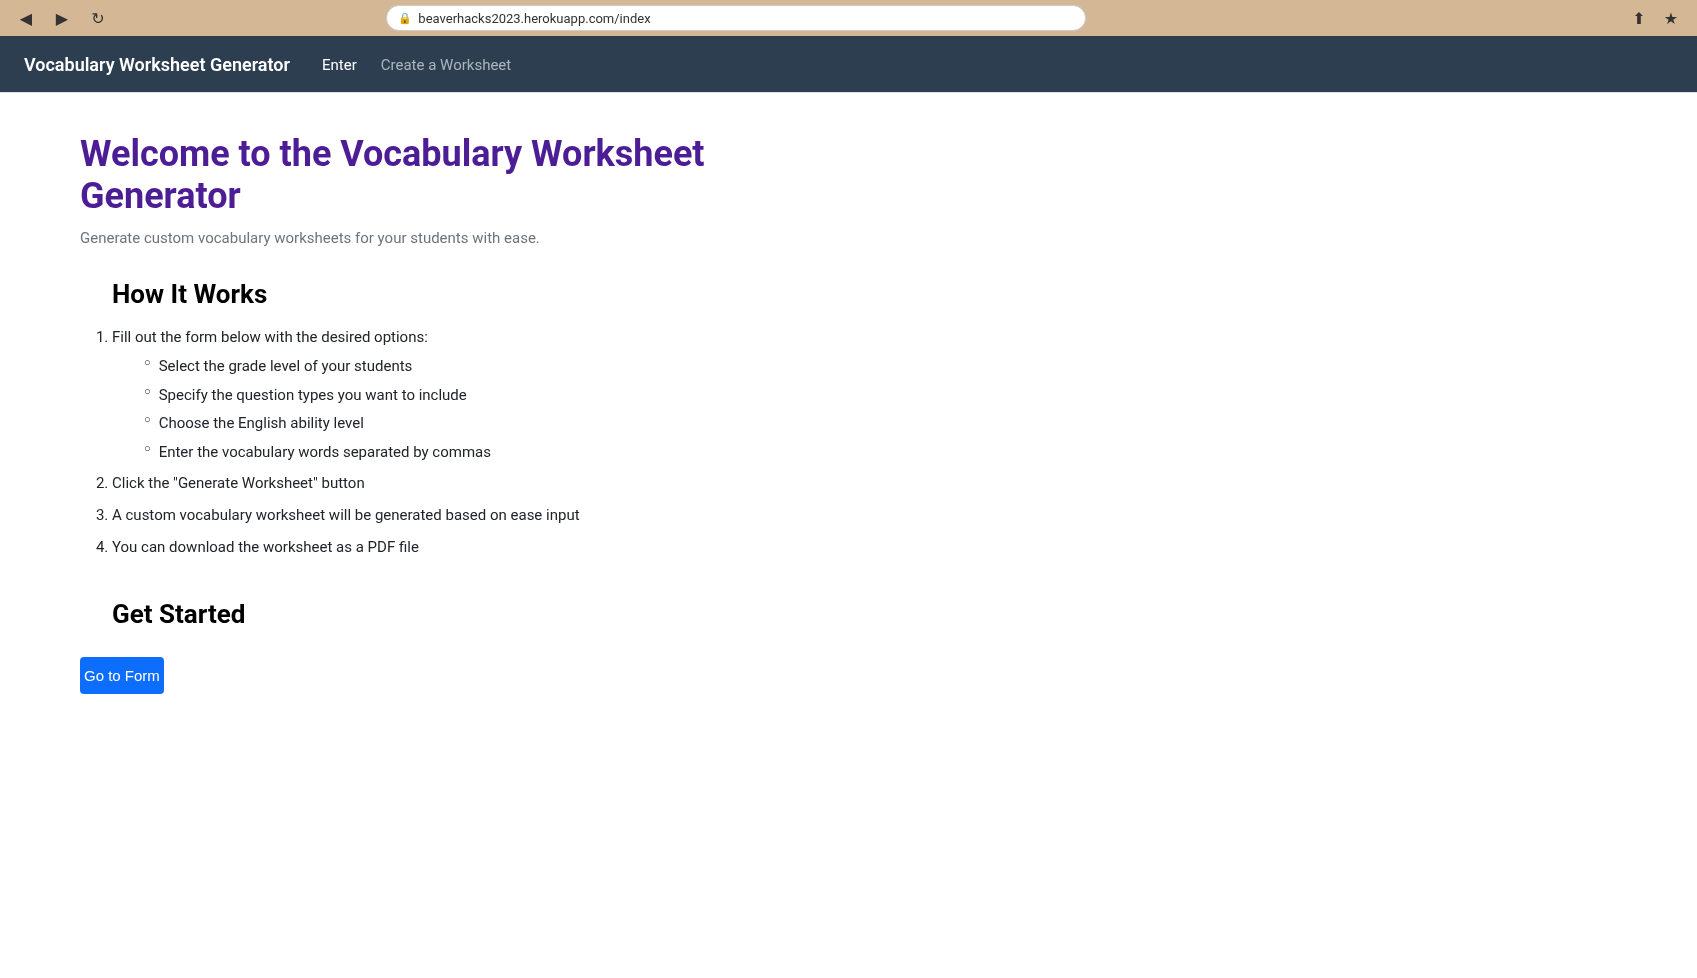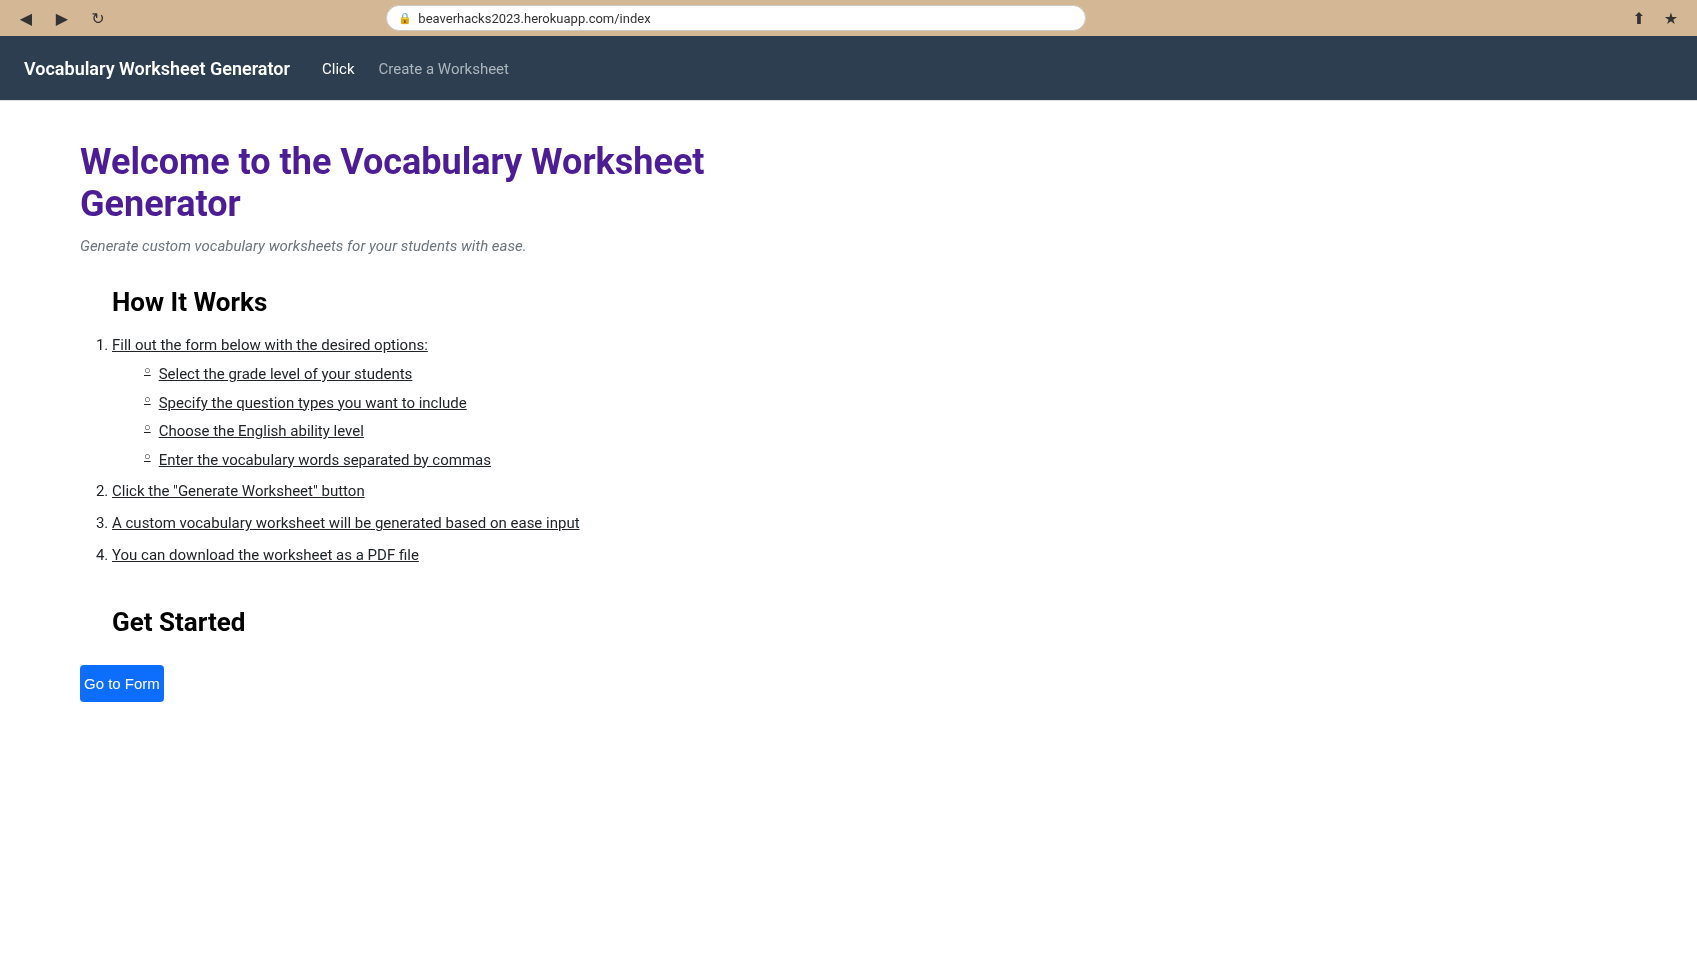--- a/index.html
+++ b/index.html
@@ -76,21 +76,21 @@
       display: flex;
       align-items: center;
       justify-content: center;
     }
 
     
     .navbar {
       background: #2c3e50;
       color: #fff;
       padding: 0 24px;
-      height: 64px;
+      height: 56px;
       display: flex;
       align-items: center;
       gap: 32px;
     }
 
     .navbar-brand {
       font-size: 18px;
       font-weight: 600;
       color: #fff;
       text-decoration: none;
@@ -122,36 +122,34 @@
       font-size: 36px;
       font-weight: 700;
       color: #4c1d95;
       margin-bottom: 12px;
     }
 
     .subtitle {
       font-size: 15px;
       color: #6c757d;
       margin-bottom: 32px;
-      font-style: italic;
     }
 
     .section-title {
       font-size: 26px;
       font-weight: 700;
       color: #000000;
       margin-bottom: 16px;
       margin-left: 32px;
     }
 
     .ordered-list {
       list-style: decimal;
       padding-left: 32px;
       margin-bottom: 8px;
-      text-decoration: underline;
     }
 
     .ordered-list li {
       font-size: 15px;
       color: #212529;
       margin-bottom: 8px;
       line-height: 1.6;
     }
 
     .unordered-list {
@@ -212,21 +210,21 @@
   <div class="browser-actions">
     <button class="browser-action-btn">⬆</button>
     <button class="browser-action-btn">★</button>
   </div>
 </div>
 
 <nav class="navbar">
   <a class="navbar-brand">Vocabulary Worksheet Generator</a>
   <ul class="navbar-nav">
     <li>
-      <a class="nav-link">Click</a>
+      <a class="nav-link">Enter</a>
     </li>
     <li>
       <a class="nav-link muted">Create a Worksheet</a>
     </li>
   </ul>
 </nav>
 
 <div class="navbar-divider"></div>
 
 <div class="main-content">

